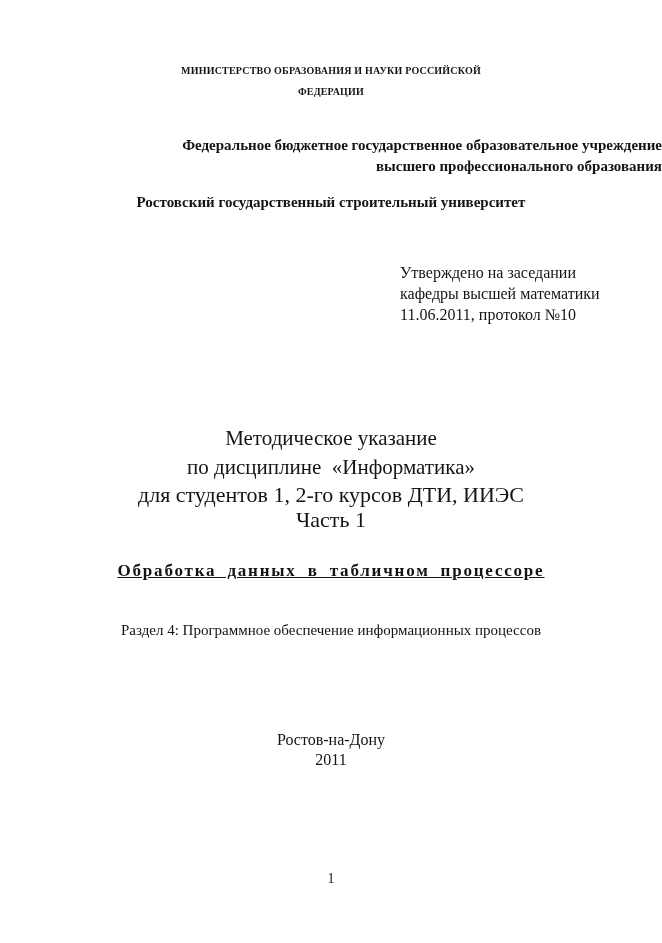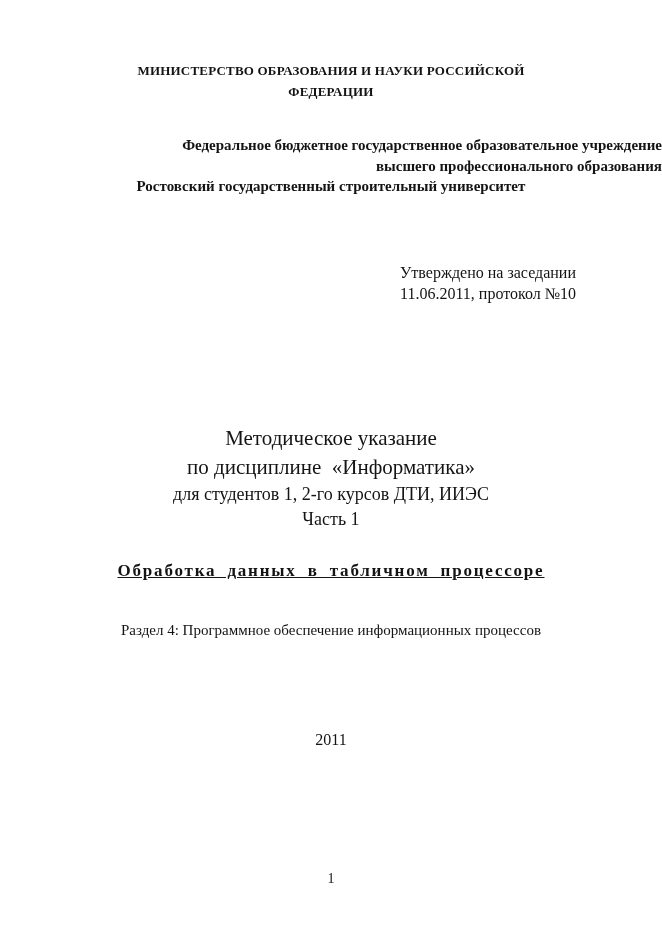--- a/index.html
+++ b/index.html
@@ -17,55 +17,55 @@
     overflow: hidden;
   }
   .centered {
     position: absolute;
     left: 0;
     width: 662px;
     text-align: center;
   }
   .ministry {
     top: 60px;
-    font-size: 13px;
+    font-size: 10px;
     font-weight: bold;
     line-height: 21px;
     letter-spacing: 0.2px;
   }
   .institution {
     top: 135px;
     font-size: 15px;
     font-weight: bold;
     line-height: 21px;
     text-align: right;
   }
   .university {
-    top: 176px;
+    top: 192px;
     font-size: 15px;
     font-weight: bold;
     line-height: 21px;
   }
   .approval {
     position: absolute;
     left: 400px;
     top: 262px;
     font-size: 16px;
     line-height: 21px;
     text-align: left;
   }
   .title-block {
     top: 424px;
   }
   .title-line-lg {
     font-size: 21px;
     line-height: 29px;
   }
   .title-line-sm {
-    font-size: 18px;
+    font-size: 22px;
     line-height: 25px;
   }
   .pre { white-space: pre-wrap; }
   .subject {
     top: 561px;
     font-size: 17px;
     font-weight: bold;
     letter-spacing: 1.8px;
     word-spacing: 5px;
     text-decoration: underline;
@@ -96,33 +96,35 @@
 
   <div class="centered institution">
     <div>Федеральное бюджетное государственное образовательное учреждение</div>
     <div>высшего профессионального образования</div>
   </div>
 
   <div class="centered university">Ростовский государственный строительный университет</div>
 
   <div class="approval">
     <div>Утверждено на заседании</div>
+    <div>кафедры высшей математики</div>
     <div>11.06.2011, протокол №10</div>
   </div>
 
   <div class="centered title-block">
     <div class="title-line-lg">Методическое указание</div>
     <div class="title-line-lg pre">по дисциплине  «Информатика»</div>
     <div class="title-line-sm">для студентов 1, 2-го курсов ДТИ, ИИЭС</div>
     <div class="title-line-sm">Часть 1</div>
   </div>
 
   <div class="centered subject">Обработка данных в табличном процессоре</div>
 
   <div class="centered section">Раздел 4: Программное обеспечение информационных процессов</div>
 
   <div class="centered imprint">
+    <div>Ростов-на-Дону</div>
     <div>2011</div>
   </div>
 
   <div class="centered pagenum">1</div>
 
 </div>
 
 </body></html>

